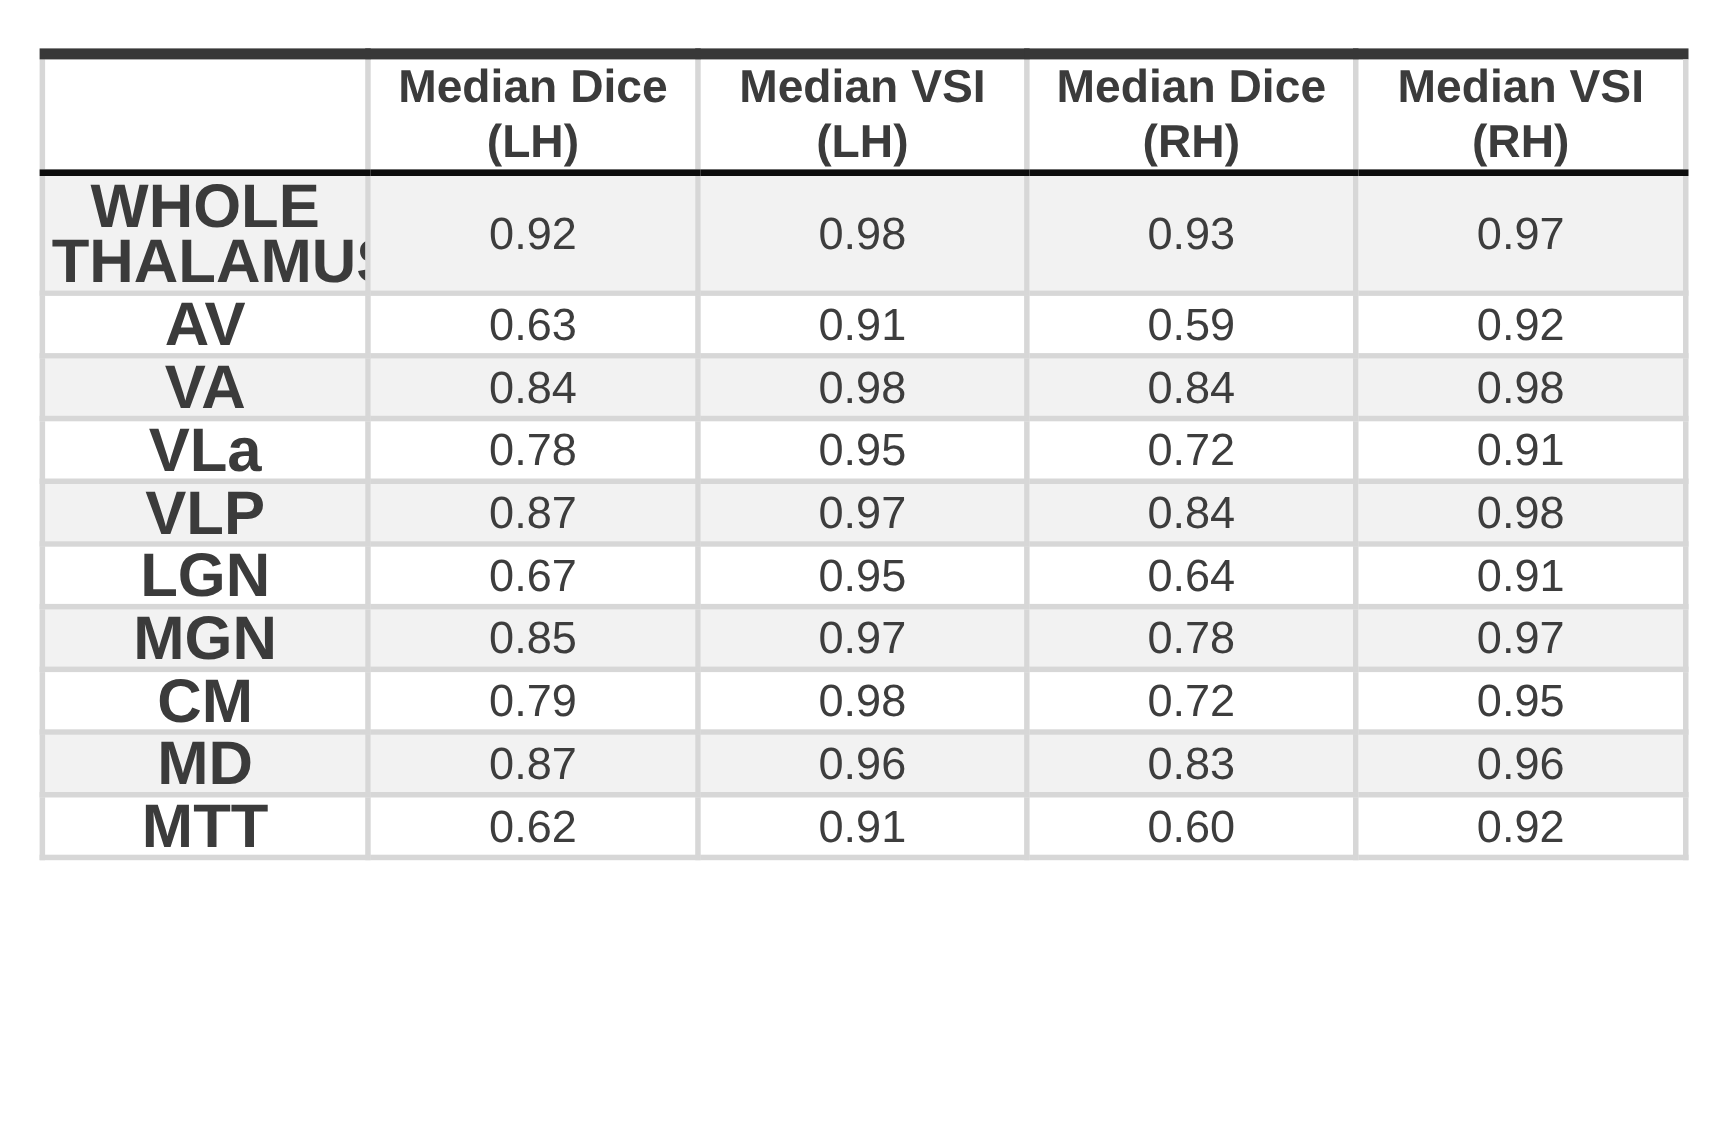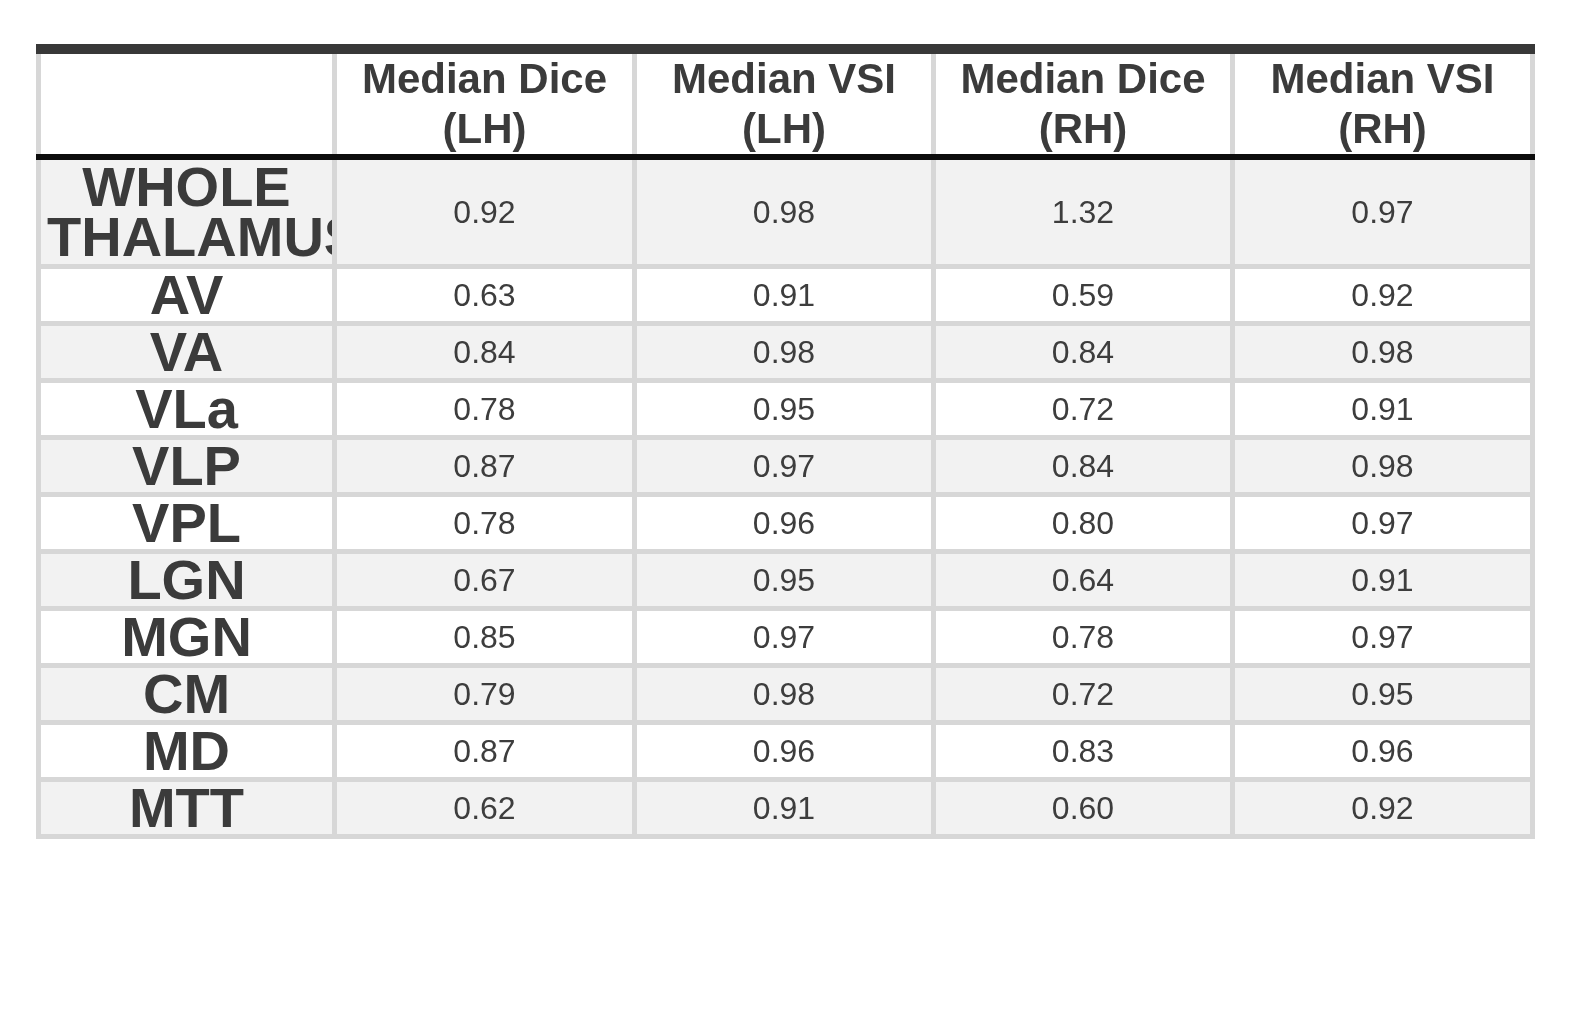--- a/index.html
+++ b/index.html
@@ -54,21 +54,21 @@
   }
   .metrics-table tbody tr:nth-child(even) {
     background: #ffffff;
   }
   .metrics-table td.rowlabel {
     font-size: 56px;
     font-weight: bold;
     color: #3b3b3b;
   }
   .metrics-table td.val {
-    font-size: 32px;
+    font-size: 41px;
     font-weight: normal;
     color: #3d3d3d;
   }
 </style>
 </head>
 <body>
 
 <div class="page">
   <table class="metrics-table">
     <colgroup>
@@ -85,21 +85,21 @@
         <th>Median VSI (LH)</th>
         <th>Median Dice (RH)</th>
         <th>Median VSI (RH)</th>
       </tr>
     </thead>
     <tbody>
       <tr class="tall">
         <td class="rowlabel">WHOLE THALAMUS</td>
         <td class="val">0.92</td>
         <td class="val">0.98</td>
-        <td class="val">1.32</td>
+        <td class="val">0.93</td>
         <td class="val">0.97</td>
       </tr>
       <tr>
         <td class="rowlabel">AV</td>
         <td class="val">0.63</td>
         <td class="val">0.91</td>
         <td class="val">0.59</td>
         <td class="val">0.92</td>
       </tr>
       <tr>
@@ -115,27 +115,20 @@
         <td class="val">0.95</td>
         <td class="val">0.72</td>
         <td class="val">0.91</td>
       </tr>
       <tr>
         <td class="rowlabel">VLP</td>
         <td class="val">0.87</td>
         <td class="val">0.97</td>
         <td class="val">0.84</td>
         <td class="val">0.98</td>
-      </tr>
-      <tr>
-        <td class="rowlabel">VPL</td>
-        <td class="val">0.78</td>
-        <td class="val">0.96</td>
-        <td class="val">0.80</td>
-        <td class="val">0.97</td>
       </tr>
       <tr>
         <td class="rowlabel">LGN</td>
         <td class="val">0.67</td>
         <td class="val">0.95</td>
         <td class="val">0.64</td>
         <td class="val">0.91</td>
       </tr>
       <tr>
         <td class="rowlabel">MGN</td>

